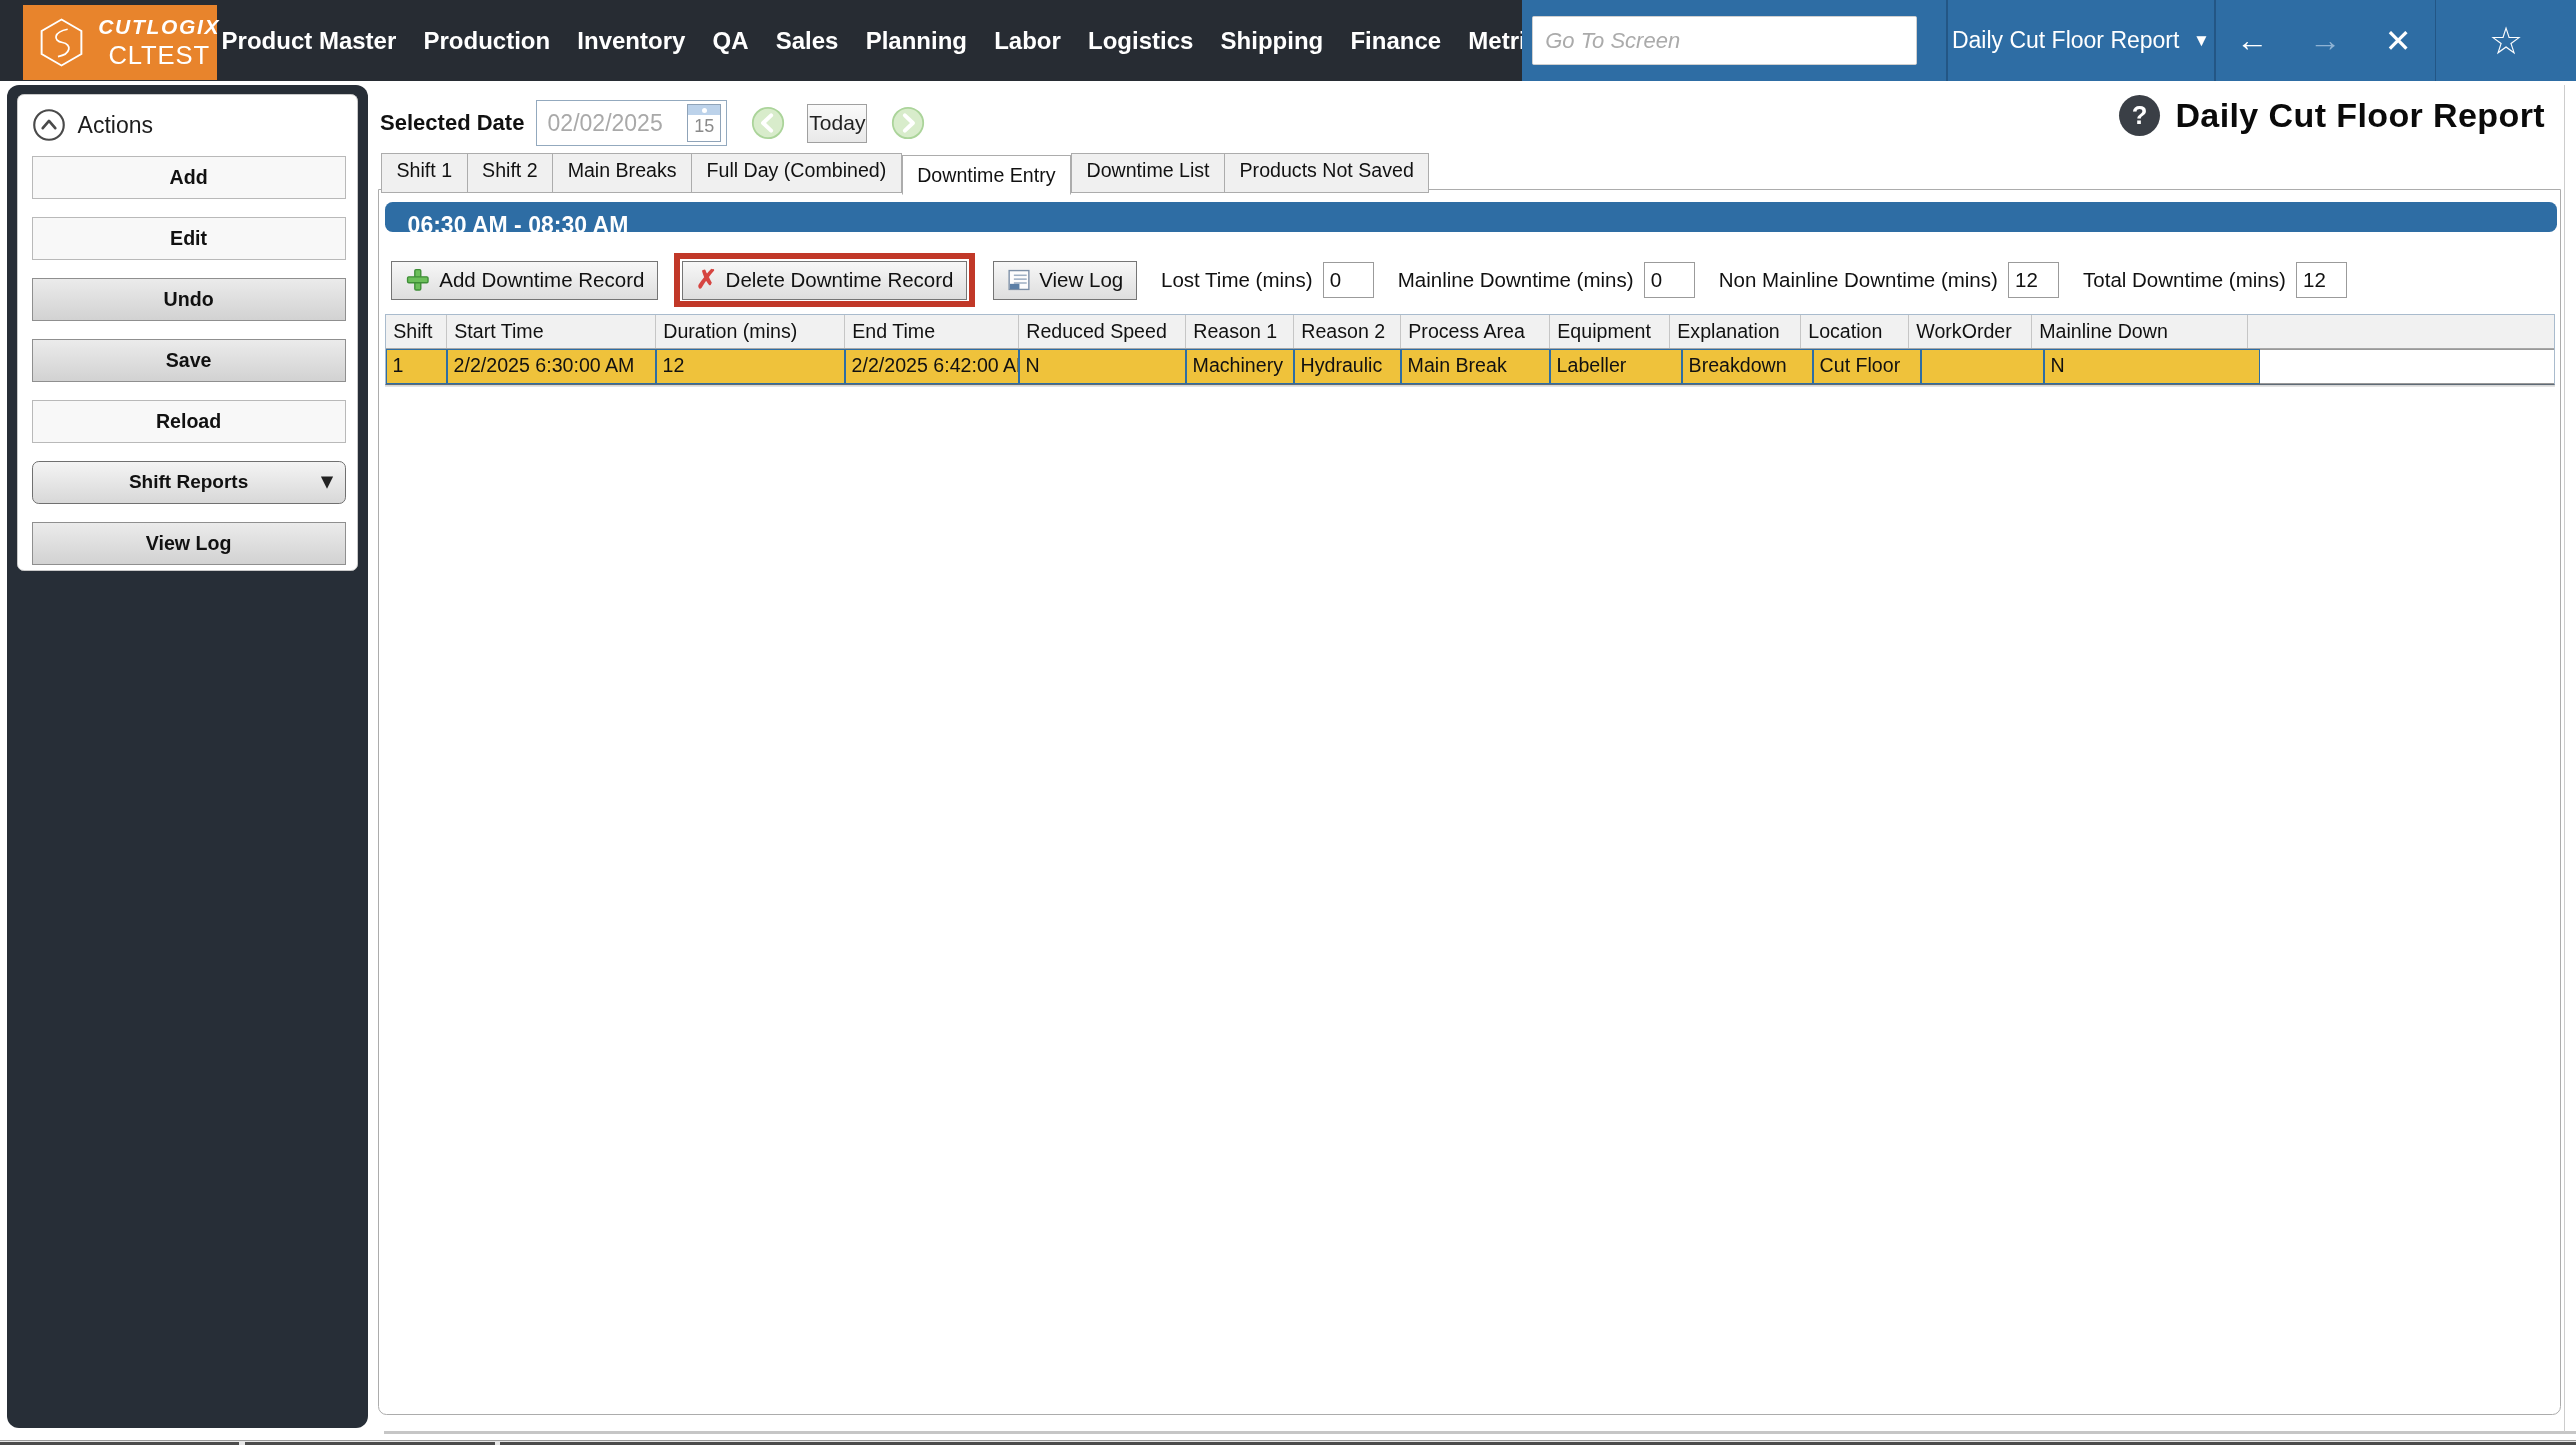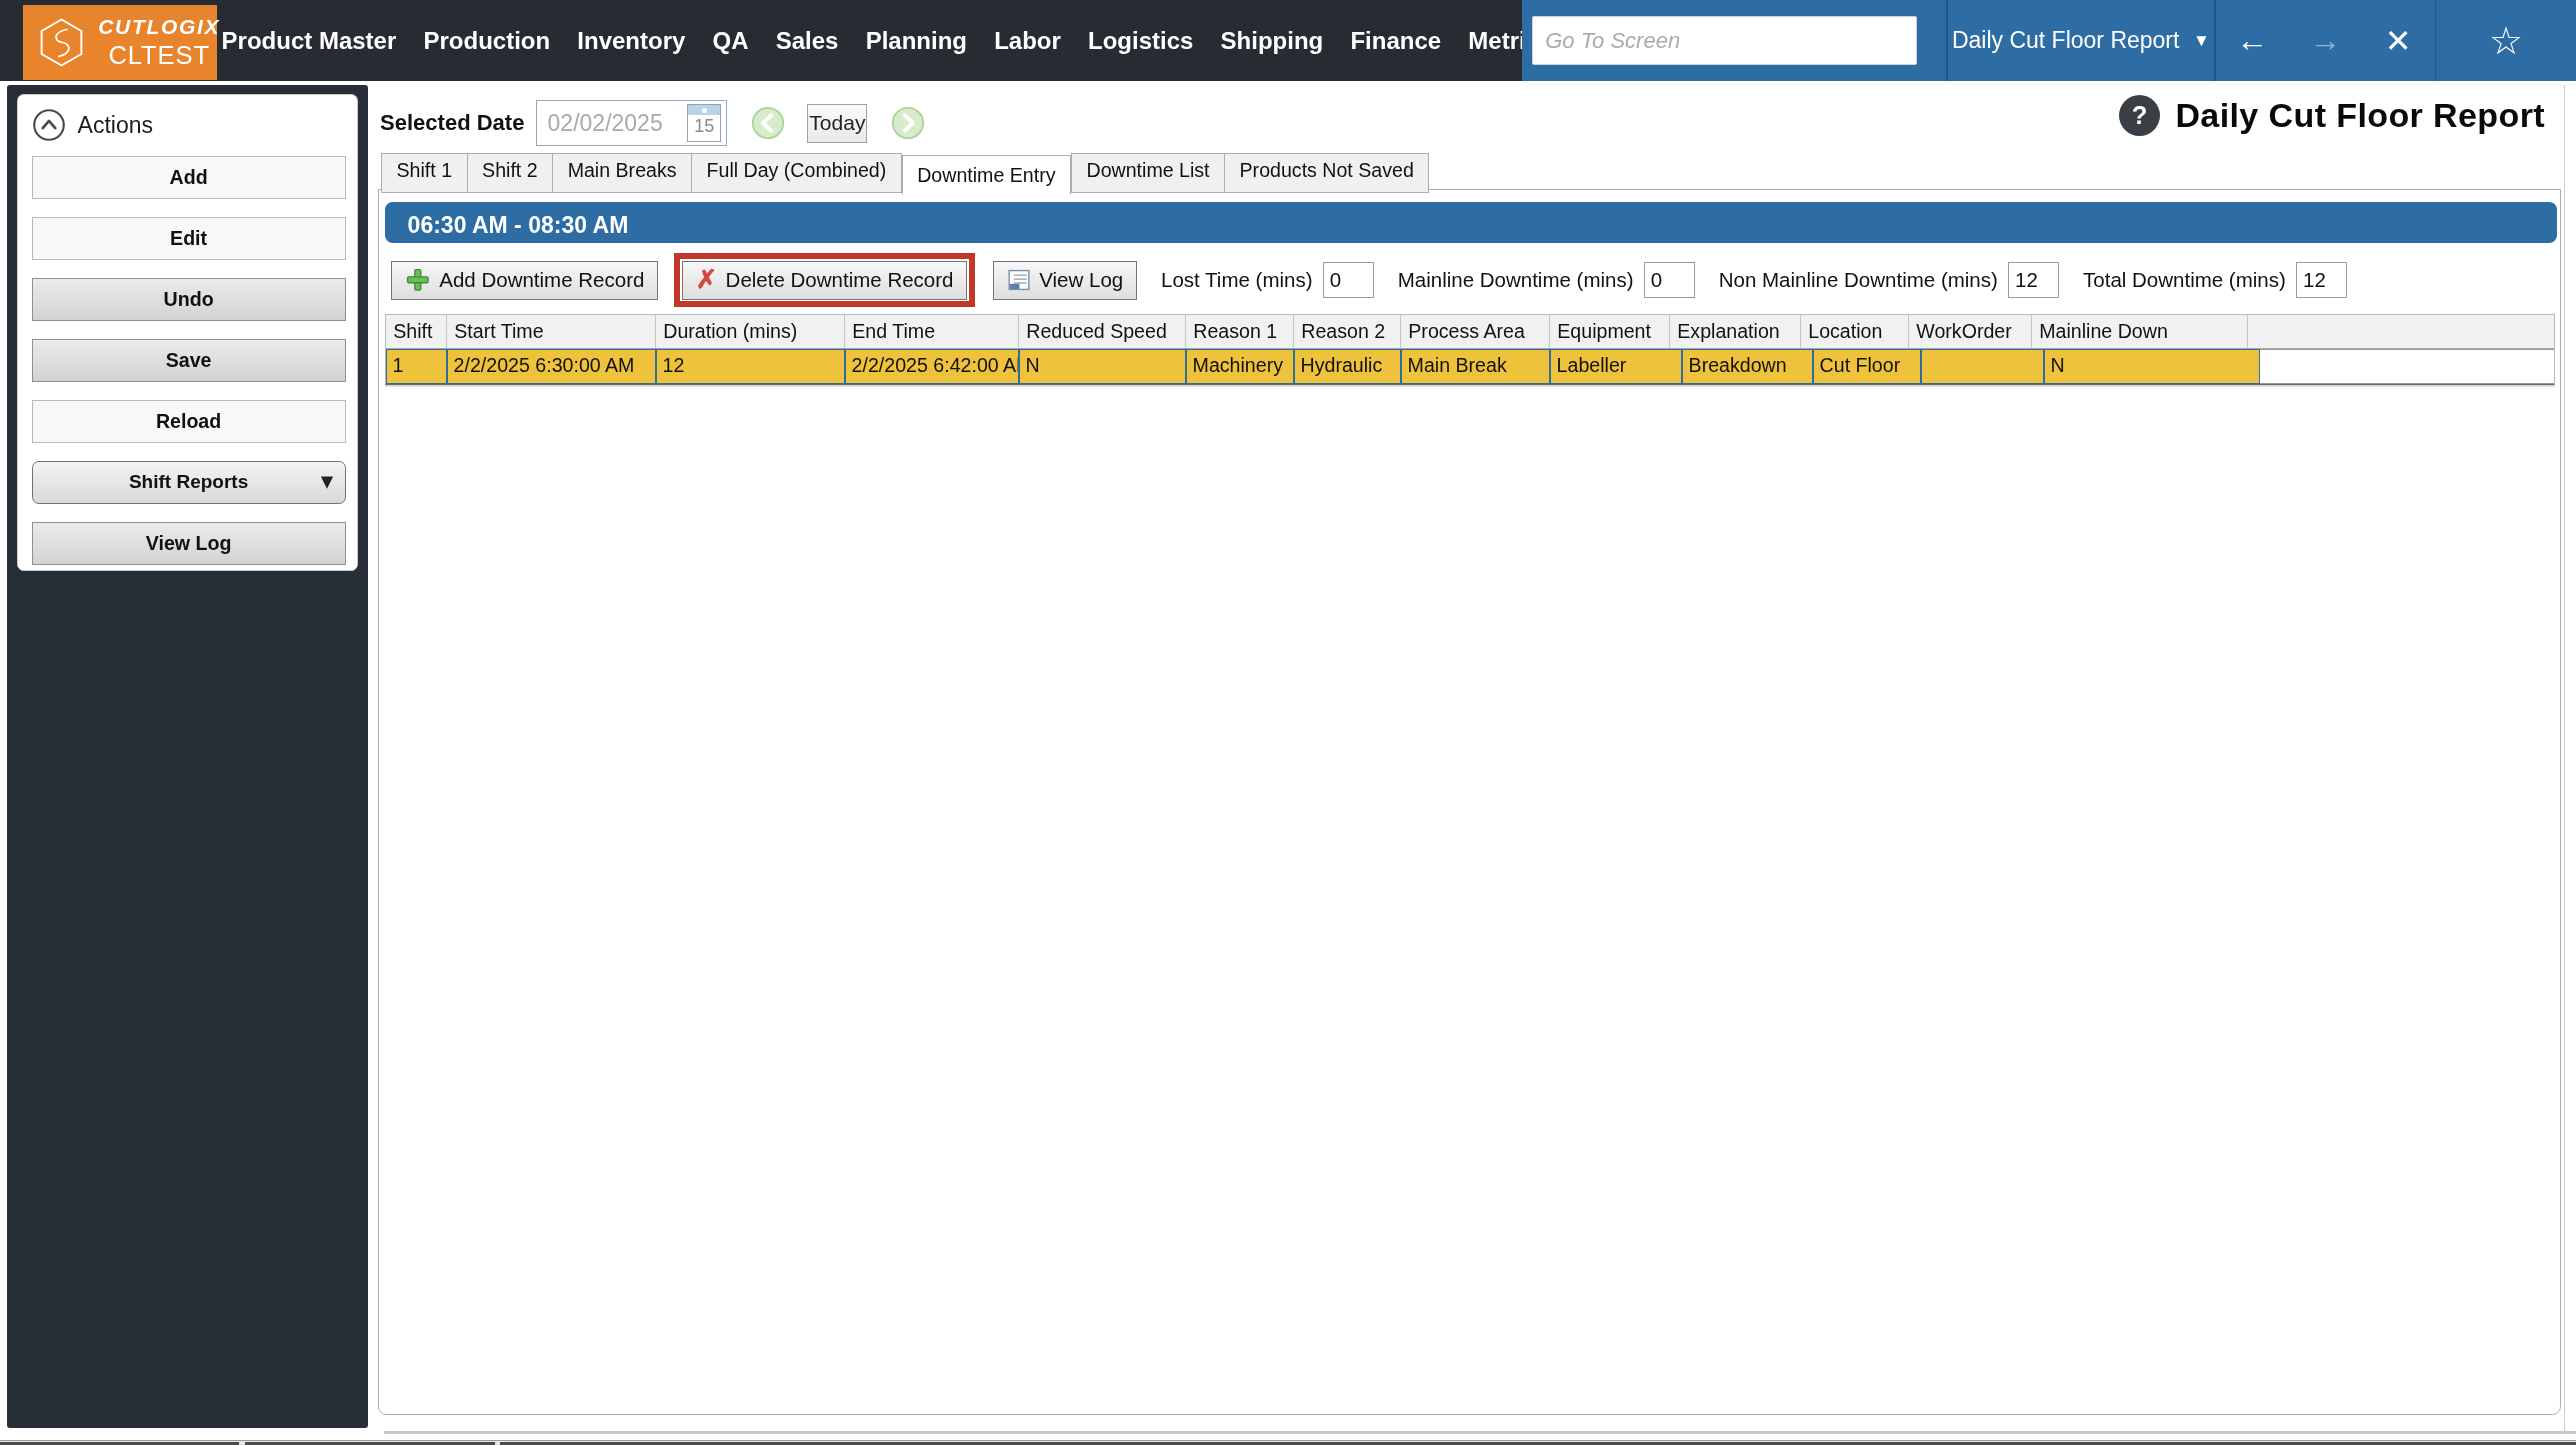--- a/index.html
+++ b/index.html
@@ -25,21 +25,21 @@
   .screen-dropdown { width:266px; display:flex; align-items:center; justify-content:center; gap:13.6px;
                      color:#fff; font-size:23px; cursor:pointer; }
   .screen-dropdown .caret { font-size:17px; }
   .tb-icons { display:flex; align-items:center; }
   .tb-btn { color:#fff; font-size:32px; width:73px; text-align:center; cursor:pointer; }
   .tb-btn.disabled { color:#8FB3D4; }
   .fav-wrap { flex:1; display:flex; justify-content:center; }
   .fav { color:#fff; font-size:38px; cursor:pointer; }
 
   
-  .sidebar { position:absolute; left:6.8px; top:85px; width:361px; height:1343px; background:#272E37; border-radius:3px; }
+  .sidebar { position:absolute; left:6.8px; top:85px; width:361px; height:1343px; background:#272E37; border-radius:12px; }
   .actions-panel { position:absolute; left:10.2px; top:8.5px; width:341px; height:477px; background:#fff;
                    border-radius:6.8px; border:0.9px solid #C9C9C9; }
   .actions-header { display:flex; align-items:center; gap:12px; padding:13.6px 0 0 13.6px; }
   .actions-title { font-size:23px; color:#1d1d1d; }
   .side-buttons { position:absolute; left:13.6px; top:61px; width:314px; }
   .side-btn { display:flex; width:314px; height:43px; margin-bottom:18px; align-items:center; justify-content:center;
               font-family:"Liberation Sans",sans-serif; font-size:19.6px; font-weight:bold; color:#111; cursor:pointer; position:relative; }
   .side-btn.light { background:#F8F8F8; border:0.9px solid #B9B9B9; }
   .side-btn.gray  { background:linear-gradient(#EBEBEB,#D2D2D2); border:1.7px solid #8F8F8F; }
   .side-btn.dropdown { background:linear-gradient(#F4F4F4,#D8D8D8); border:1.7px solid #707070; border-radius:6.8px; font-size:19px; }
@@ -71,21 +71,21 @@
   .tab { height:40px; line-height:32px; padding:0 14.5px; background:#F0F0F0; border:0.9px solid #ACACAC; border-left-width:0;
          font-size:19.6px; color:#111; cursor:pointer; }
   .tab:first-child { border-left-width:0.9px; }
   .tab.active { position:relative; top:1.7px; height:40px; line-height:38px; background:#fff; border-left-width:0.9px;
                 border-bottom:1.7px solid #fff; z-index:6; }
   .tab.active + .tab { border-left-width:0.9px; }
 
   
   .content-panel { position:absolute; left:2.6px; top:108px; width:2183px; height:1226px; background:#fff;
                    border:0.9px solid #ACACAC; border-radius:0 0 8.5px 8.5px; z-index:1; }
-  .section-header { position:absolute; left:6px; top:12px; width:2172px; height:41px; background:#2E6DA4; border-radius:7.7px;
+  .section-header { position:absolute; left:6px; top:12px; width:2172px; height:30px; background:#2E6DA4; border-radius:7.7px;
                     color:#fff; font-weight:bold; font-size:23px; line-height:47px; padding-left:23px; }
   .toolbar { position:absolute; left:6px; top:66px; width:2172px; height:48px; display:flex; align-items:center; }
   .tool-btn { display:flex; align-items:center; gap:8.5px; height:39px; padding:0 12.8px;
               background:linear-gradient(#F7F7F7,#DEDEDE); border:1.7px solid #757575;
               font-family:"Liberation Sans",sans-serif; font-size:20.5px; color:#111; cursor:pointer; }
   .add-btn { margin-left:6.8px; }
   .red-wrap { margin-left:16px; border:6px solid #C13828; padding:1.7px; background:#fff; display:inline-block; }
   .x-glyph { color:#D64541; font-size:25.6px; font-weight:bold; line-height:1; }
   .viewlog-btn { margin-left:18px; }
   .field { display:flex; align-items:center; margin-left:24px; }

